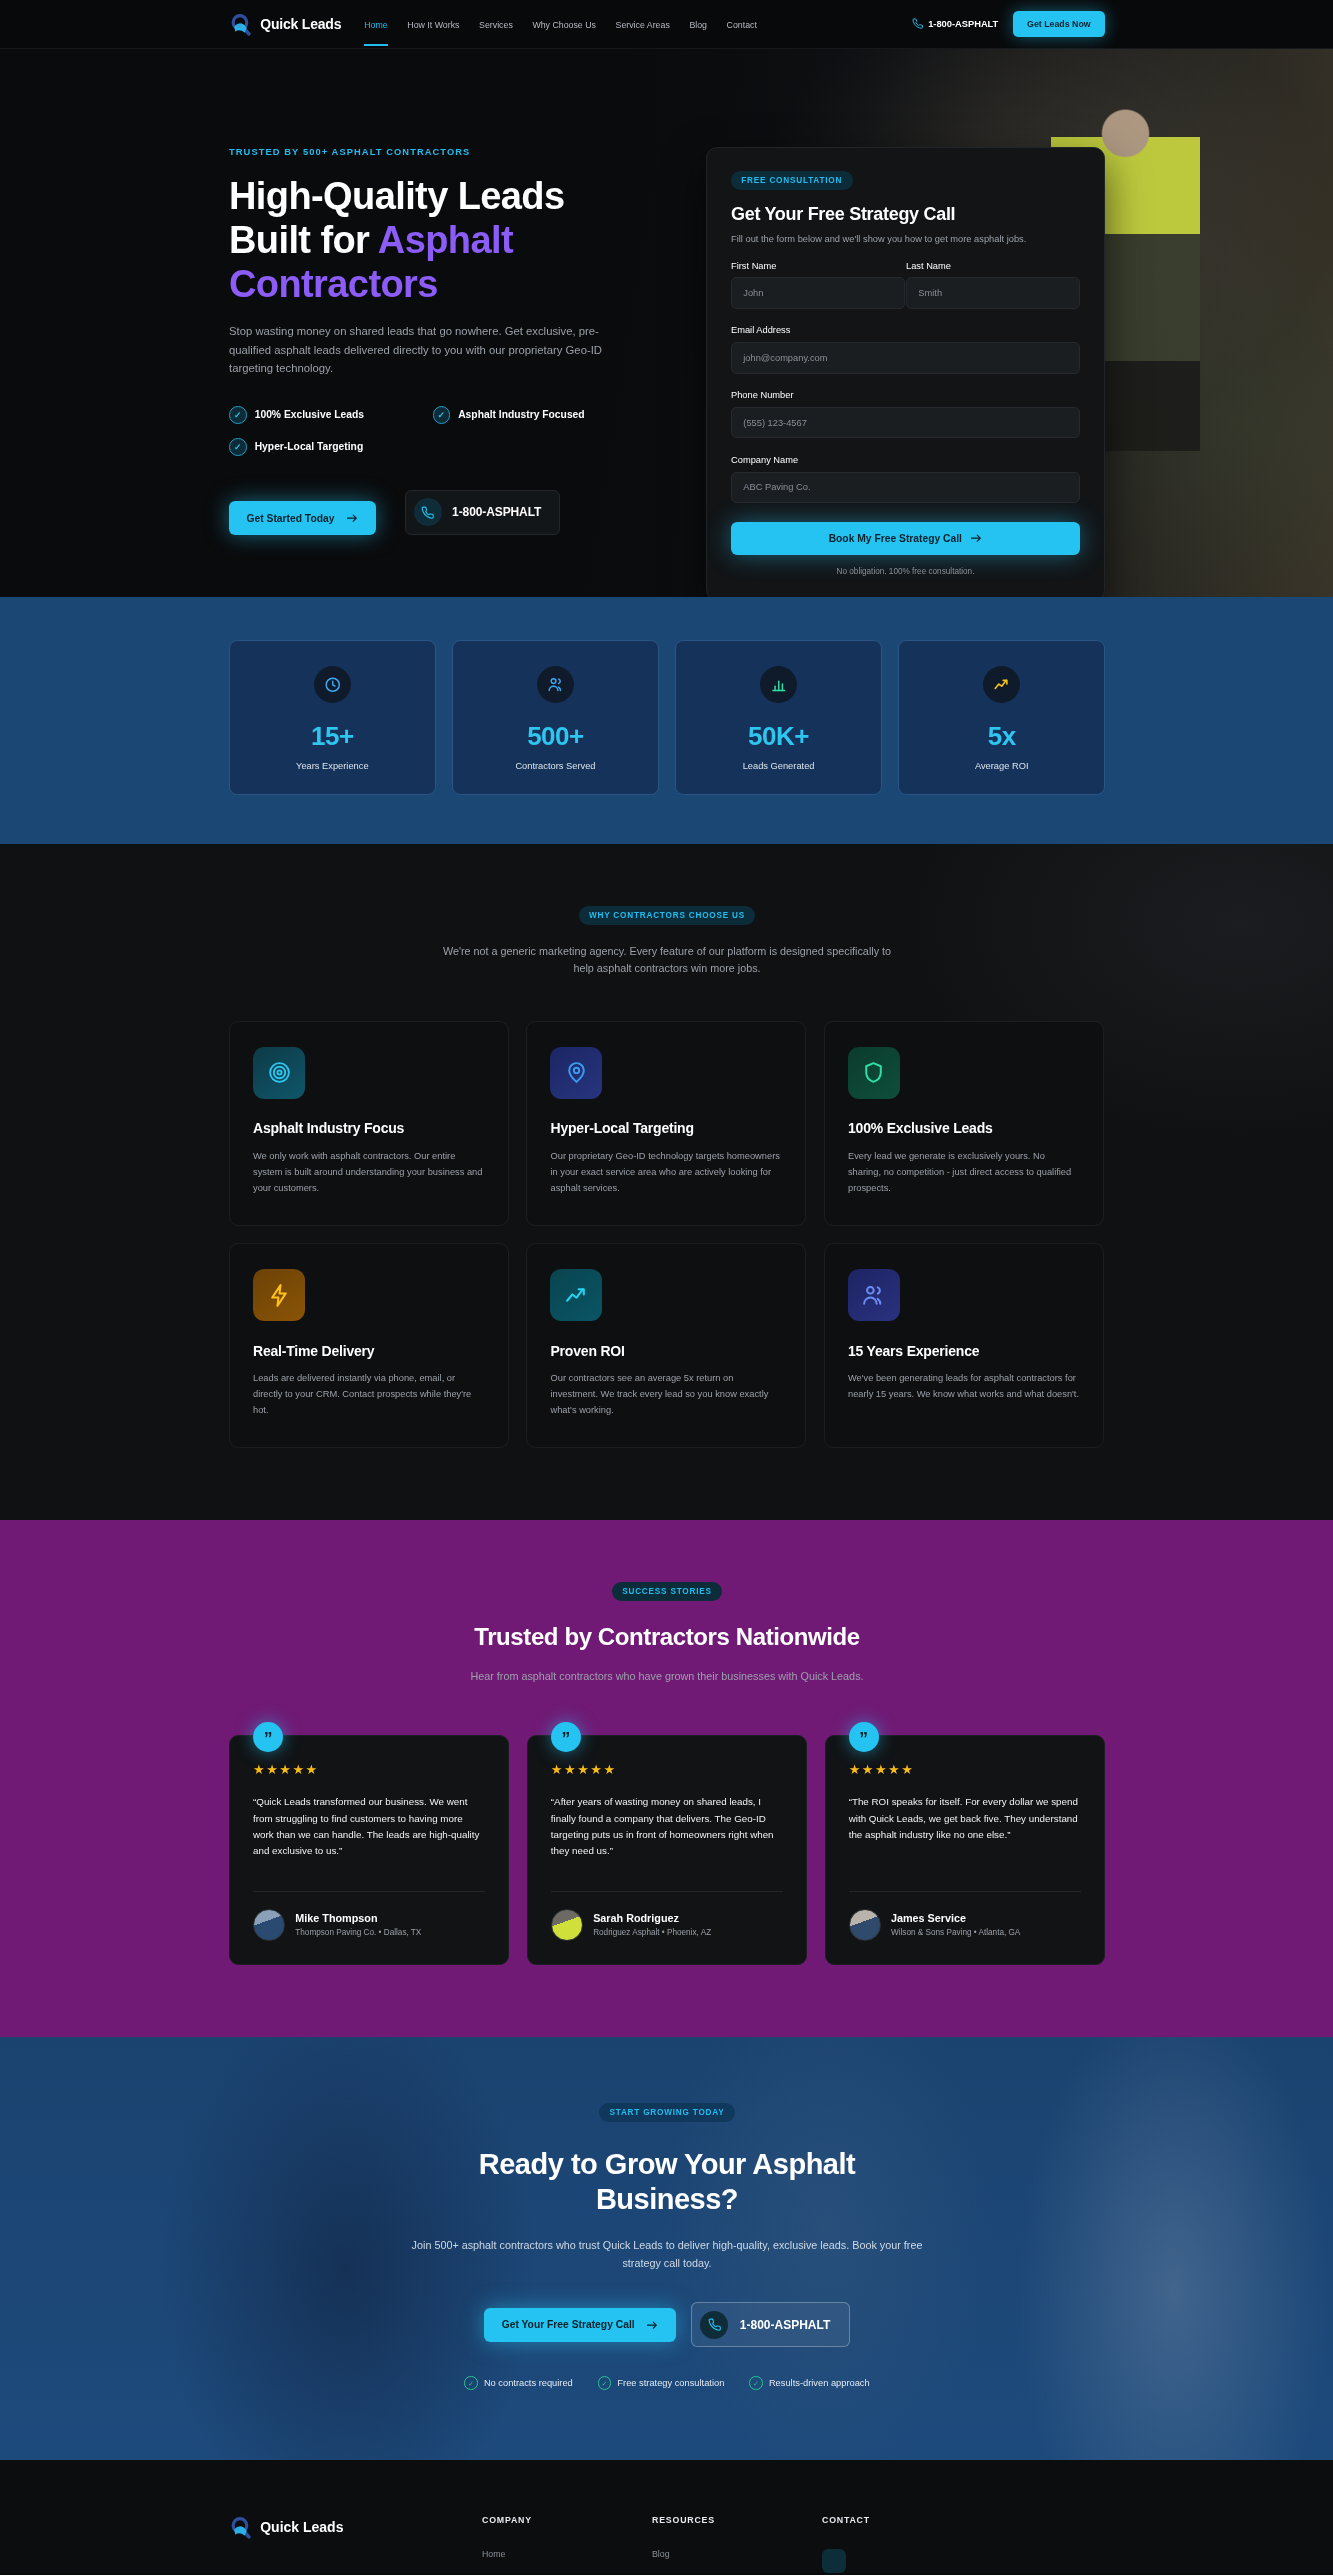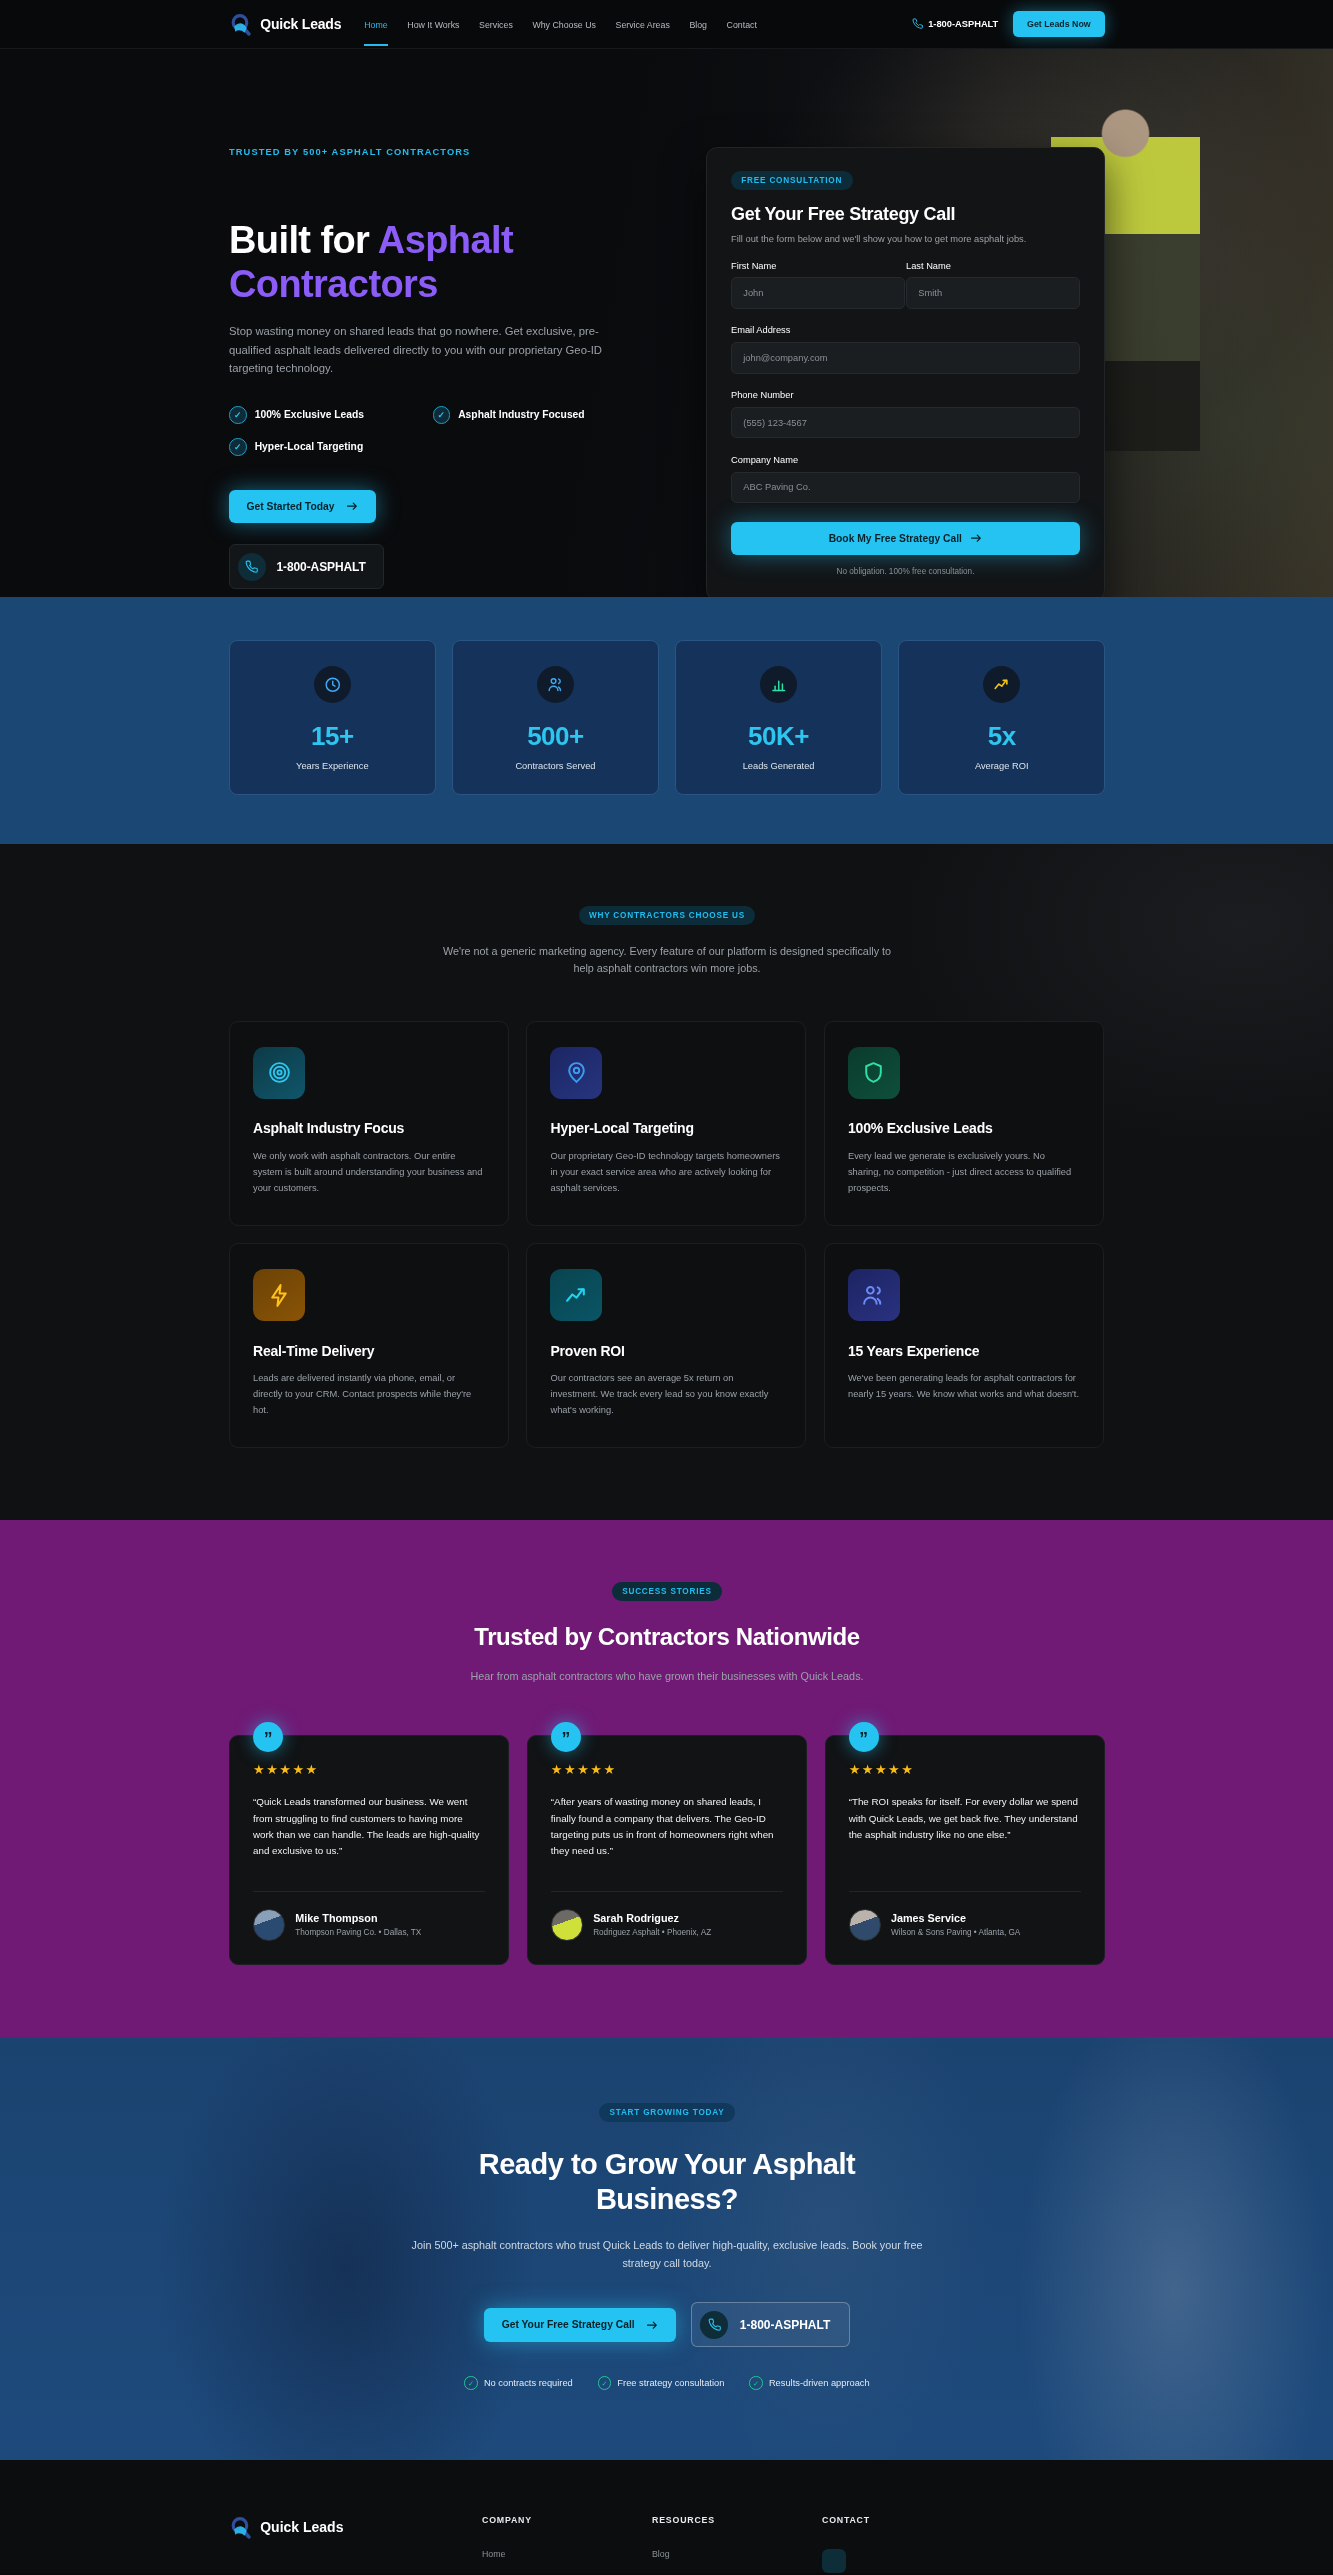--- a/index.html
+++ b/index.html
@@ -65,21 +65,21 @@
   .hero-h1 { font-size:38px; line-height:1.16; font-weight:700; letter-spacing:-0.6px; }
   .hero-h1 .hl { color:#8b5cf6; }
   .hero-p { margin-top:16.5px; font-size:11.3px; line-height:1.62; color:#9ba1a9; width:407px; }
   .hero-feats { margin-top:29px; display:flex; flex-wrap:wrap; width:407px; row-gap:14.4px; }
   .feat { display:flex; align-items:center; gap:8.2px; font-size:10.3px; font-weight:700; width:50%; }
   .chk {
     width:17.5px; height:17.5px; border-radius:50%; background:#0d2b38;
     border:1px solid #1f9ec4; display:flex; align-items:center; justify-content:center;
     color:#2ec5ef; font-size:8.8px; flex:0 0 auto;
   }
-  .hero-btns { margin-top:34px; display:flex; align-items:flex-start; gap:21px;flex-direction:column; }
+  .hero-btns { margin-top:34px; display:flex; align-items:flex-end; gap:29px; }
   .btn-primary {
     background:#25c3f2; color:#05222b; border:none; border-radius:6.2px;
     font-size:10.3px; font-weight:700; padding:11.3px 17.5px; display:flex; align-items:center; gap:11.3px;
     cursor:pointer; font-family:"Liberation Sans", sans-serif;
     box-shadow:0 0 21.6px rgba(37,195,242,.5);
   }
   .btn-ghost {
     background:#131619; border:0.5px solid #23272c; border-radius:6.2px;
     padding:7.7px 17.5px 7.7px 8.2px; display:flex; align-items:center; gap:10.3px; cursor:pointer;
   }
@@ -250,21 +250,21 @@
     </div>
   </div>
 
   <div class="hero">
     <div class="hero-bg"></div>
     <div class="hero-figure"></div>
     <div class="hero-inner">
       <div class="hero-left">
         <div class="eyebrow">TRUSTED BY 500+ ASPHALT CONTRACTORS</div>
         <h1 class="hero-h1">
-          <br>
+          <span>High-Quality Leads</span><br>
           <span>Built for </span><span class="hl">Asphalt</span><br>
           <span class="hl">Contractors</span>
         </h1>
         <p class="hero-p">Stop wasting money on shared leads that go nowhere. Get exclusive, pre-qualified asphalt leads delivered directly to you with our proprietary Geo-ID targeting technology.</p>
         <div class="hero-feats">
           <div class="feat">
             <span class="chk">✓</span>
             <span>100% Exclusive Leads</span>
           </div>
           <div class="feat">

